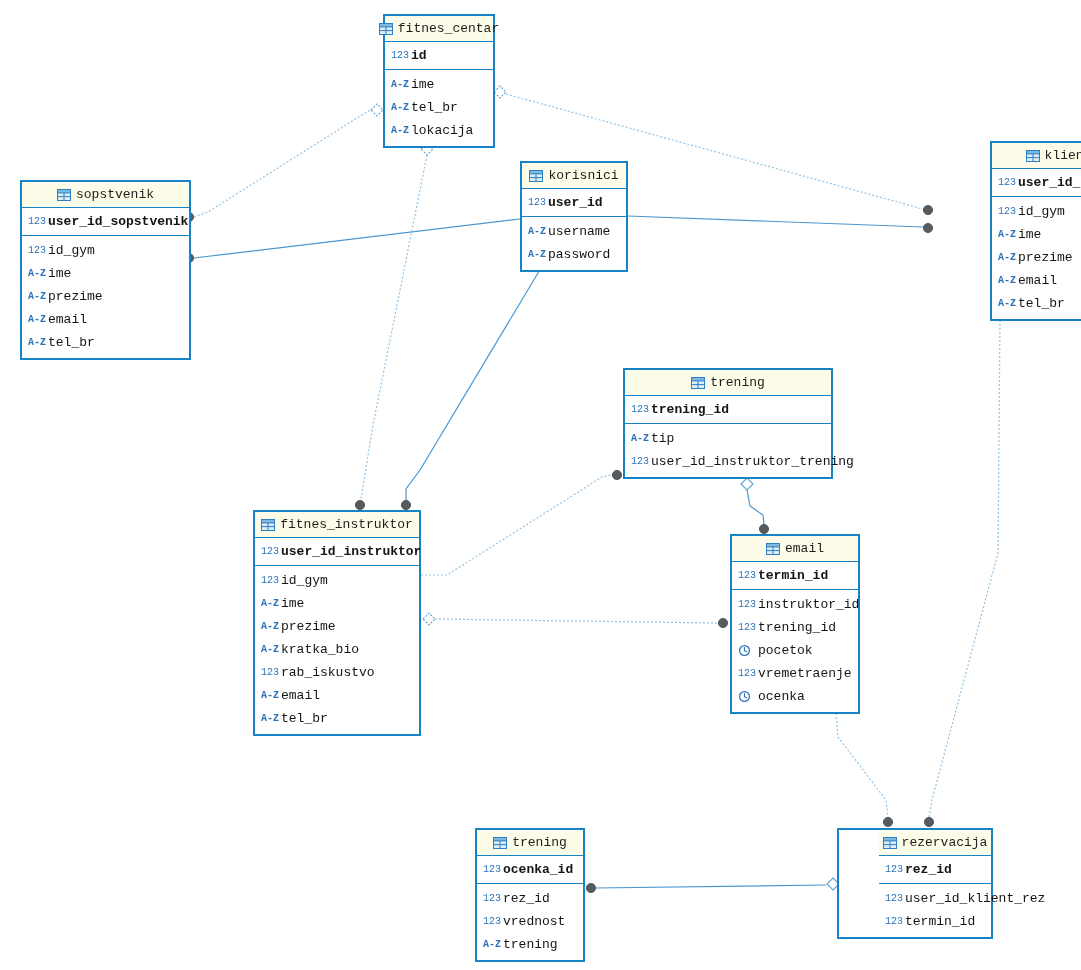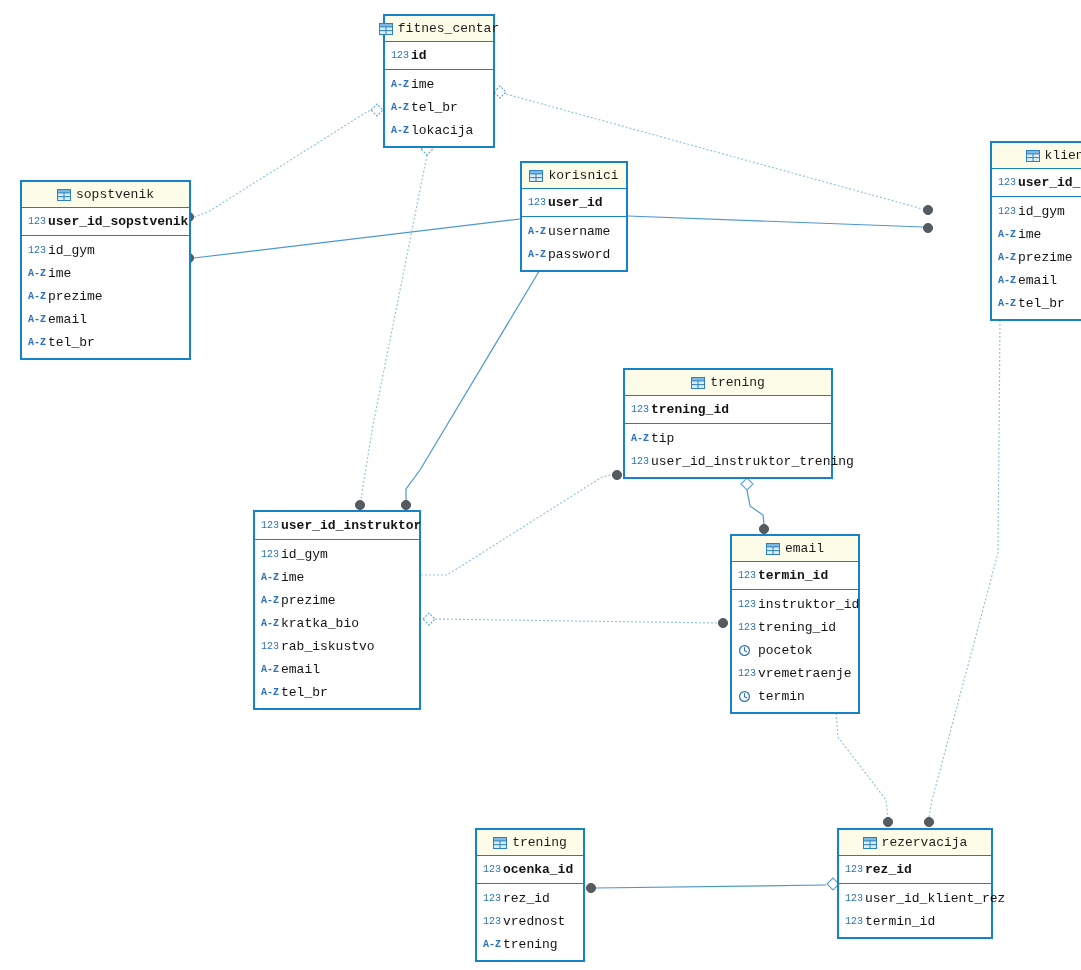--- a/index.html
+++ b/index.html
@@ -274,20 +274,31 @@
           <span class="ticon ttext">A-Z</span>
           <span class="fname">tip</span>
         </div>
         <div class="trow">
           <span class="ticon tnum">123</span>
           <span class="fname">user_id_instruktor_trening</span>
         </div>
       </div>
     </div>
     <div class="table" style="left: 253px; top: 510px; width: 168px;">
+      <div class="thead">
+        <span class="tbl-icon">
+          <svg width="14" height="12" viewBox="0 0 14 12">
+            <rect x="0.5" y="0.5" width="13" height="11" fill="#dcedf8" stroke="#2d80c2"></rect>
+            <rect x="0.5" y="0.5" width="13" height="3.4" fill="#7db8e0" stroke="#2d80c2"></rect>
+            <line x1="7" y1="3.9" x2="7" y2="11.5" stroke="#2d80c2"></line>
+            <line x1="0.5" y1="7.6" x2="13.5" y2="7.6" stroke="#2d80c2"></line>
+          </svg>
+        </span>
+        <span>fitnes_instruktor</span>
+      </div>
       <div class="tsec pk">
         <div class="trow pkrow">
           <span class="ticon tnum">123</span>
           <span class="fname">user_id_instruktor</span>
         </div>
       </div>
       <div class="tsec flds">
         <div class="trow">
           <span class="ticon tnum">123</span>
           <span class="fname">id_gym</span>
@@ -358,21 +369,21 @@
           <span class="ticon tnum">123</span>
           <span class="fname">vremetraenje</span>
         </div>
         <div class="trow">
           <span class="ticon tclock">
             <svg width="13" height="13" viewBox="0 0 14 14">
               <circle cx="7" cy="7" r="5.3" fill="none" stroke="#2d72b8" stroke-width="1.3"></circle>
               <path d="M7 3.8 V7.2 L9.4 8.4" fill="none" stroke="#2d72b8" stroke-width="1.2" stroke-linecap="round"></path>
             </svg>
           </span>
-          <span class="fname">termin</span>
+          <span class="fname">ocenka</span>
         </div>
       </div>
     </div>
     <div class="table" style="left: 475px; top: 828px; width: 110px;">
       <div class="thead">
         <span class="tbl-icon">
           <svg width="14" height="12" viewBox="0 0 14 12">
             <rect x="0.5" y="0.5" width="13" height="11" fill="#dcedf8" stroke="#2d80c2"></rect>
             <rect x="0.5" y="0.5" width="13" height="3.4" fill="#7db8e0" stroke="#2d80c2"></rect>
             <line x1="7" y1="3.9" x2="7" y2="11.5" stroke="#2d80c2"></line>
@@ -395,21 +406,21 @@
         <div class="trow">
           <span class="ticon tnum">123</span>
           <span class="fname">vrednost</span>
         </div>
         <div class="trow">
           <span class="ticon ttext">A-Z</span>
           <span class="fname">trening</span>
         </div>
       </div>
     </div>
-    <div class="table" style="left: 837px; top: 828px; width: 156px;">
+    <div class="table" style="left: 837px; top: 828px; width: 156px; padding-left: 40px;">
       <div class="thead">
         <span class="tbl-icon">
           <svg width="14" height="12" viewBox="0 0 14 12">
             <rect x="0.5" y="0.5" width="13" height="11" fill="#dcedf8" stroke="#2d80c2"></rect>
             <rect x="0.5" y="0.5" width="13" height="3.4" fill="#7db8e0" stroke="#2d80c2"></rect>
             <line x1="7" y1="3.9" x2="7" y2="11.5" stroke="#2d80c2"></line>
             <line x1="0.5" y1="7.6" x2="13.5" y2="7.6" stroke="#2d80c2"></line>
           </svg>
         </span>
         <span>rezervacija</span>

